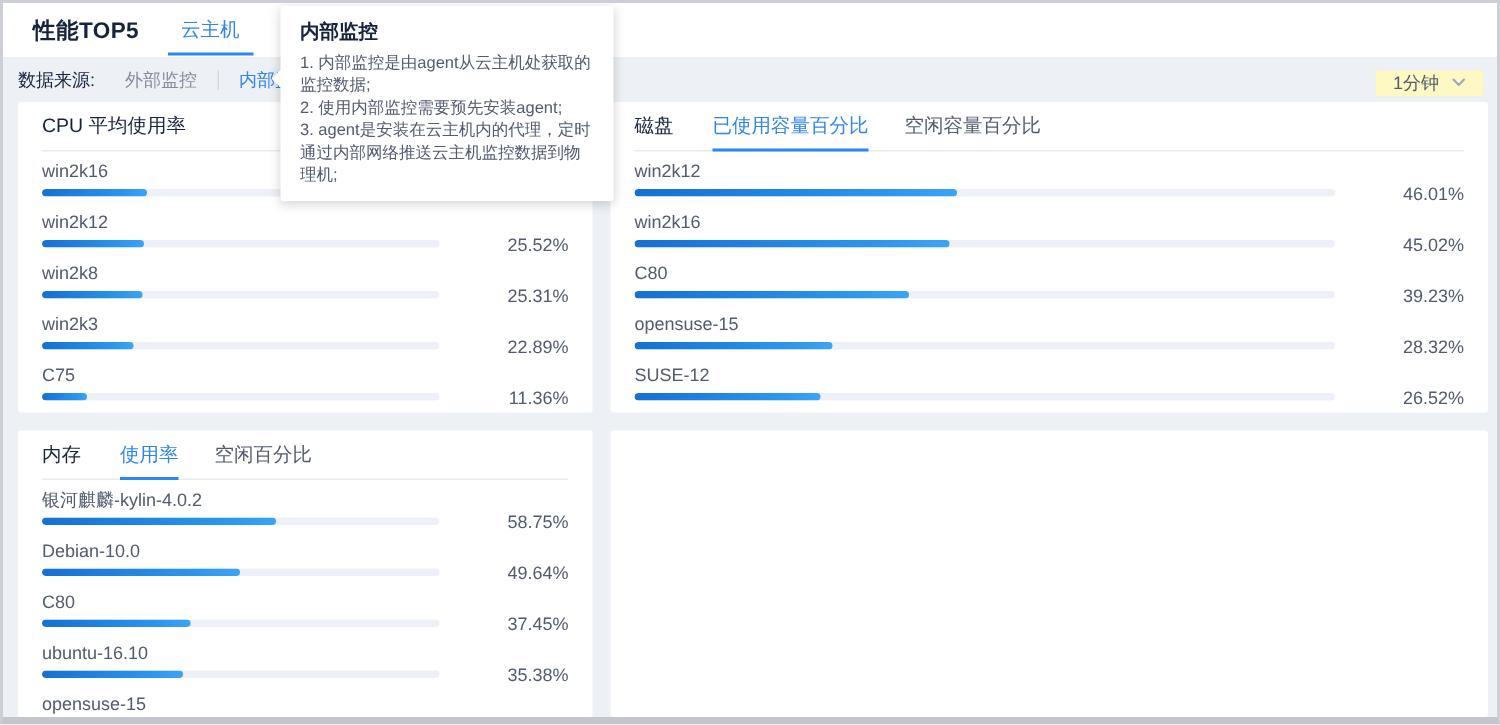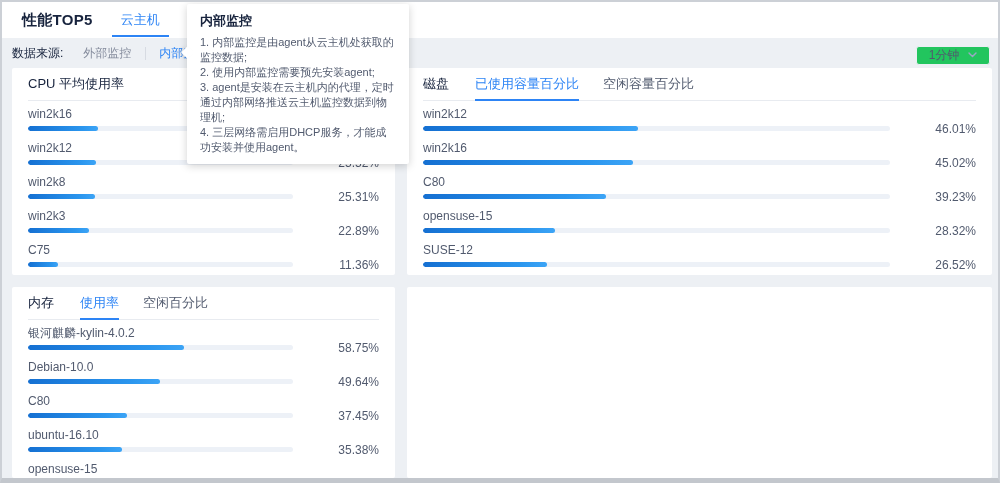--- a/index.html
+++ b/index.html
@@ -28,21 +28,21 @@
     padding:0 8px 0 10px;}
   .src-label{font-size:12px;color:var(--text-dark);margin-right:6px;}
   .src-items{display:flex;align-items:center;}
   .src-item{position:relative;font-size:12px;color:var(--text-muted);padding:2px 14px;cursor:pointer;white-space:nowrap;}
   .src-item + .src-item::before{content:"";position:absolute;left:0;top:4px;bottom:4px;width:1px;background:#d7dbe2;}
   .src-item.active{color:var(--accent);}
   .help{width:14px;height:14px;min-width:14px;border:1px solid var(--accent);border-radius:50%;
     color:var(--accent);font-size:10px;line-height:12px;display:flex;align-items:center;justify-content:center;
     margin-left:2px;cursor:pointer;}
   .spacer{flex:1;}
-  .interval{position:relative;top:2px;background:#22c55e;border:1px solid #eceff4;border-radius:3px;height:19px;width:74px;
+  .interval{position:relative;top:2px;background:#fef9c3;border:1px solid #eceff4;border-radius:3px;height:19px;width:74px;
     display:flex;align-items:center;justify-content:center;gap:9px;font-size:12px;color:var(--text-mid);cursor:pointer;}
   .interval svg{display:block;}
 
   
   .panel{position:absolute;background:var(--panel-bg);border-radius:2px;overflow:hidden;}
   .panel.cpu{left:10px;top:66px;width:383px;height:207px;}
   .panel.disk{left:405px;top:66px;width:585px;height:207px;}
   .panel.memory{left:10px;top:285px;width:383px;height:191px;}
   .panel.blank{left:405px;top:285px;width:585px;height:191px;}
   .panel-header{display:flex;align-items:center;height:33px;margin:0 16px;border-bottom:1px solid #e8ebf0;}
@@ -293,17 +293,16 @@
   <div class="tooltip">
     <div class="tooltip-arrow"></div>
     <div class="tooltip-title">内部监控</div>
     <div class="tooltip-body">
   <div class="tooltip-line">1. 内部监控是由agent从云主机处获取的监控数据;</div>
 
   <div class="tooltip-line">2. 使用内部监控需要预先安装agent;</div>
 
   <div class="tooltip-line">3. agent是安装在云主机内的代理，定时通过内部网络推送云主机监控数据到物理机;</div>
 
-  <div class="tooltip-line">4. 三层网络需启用DHCP服务，才能成功安装并使用agent。</div>
 </div>
   </div>
 
 </div>
 
 </body></html>

